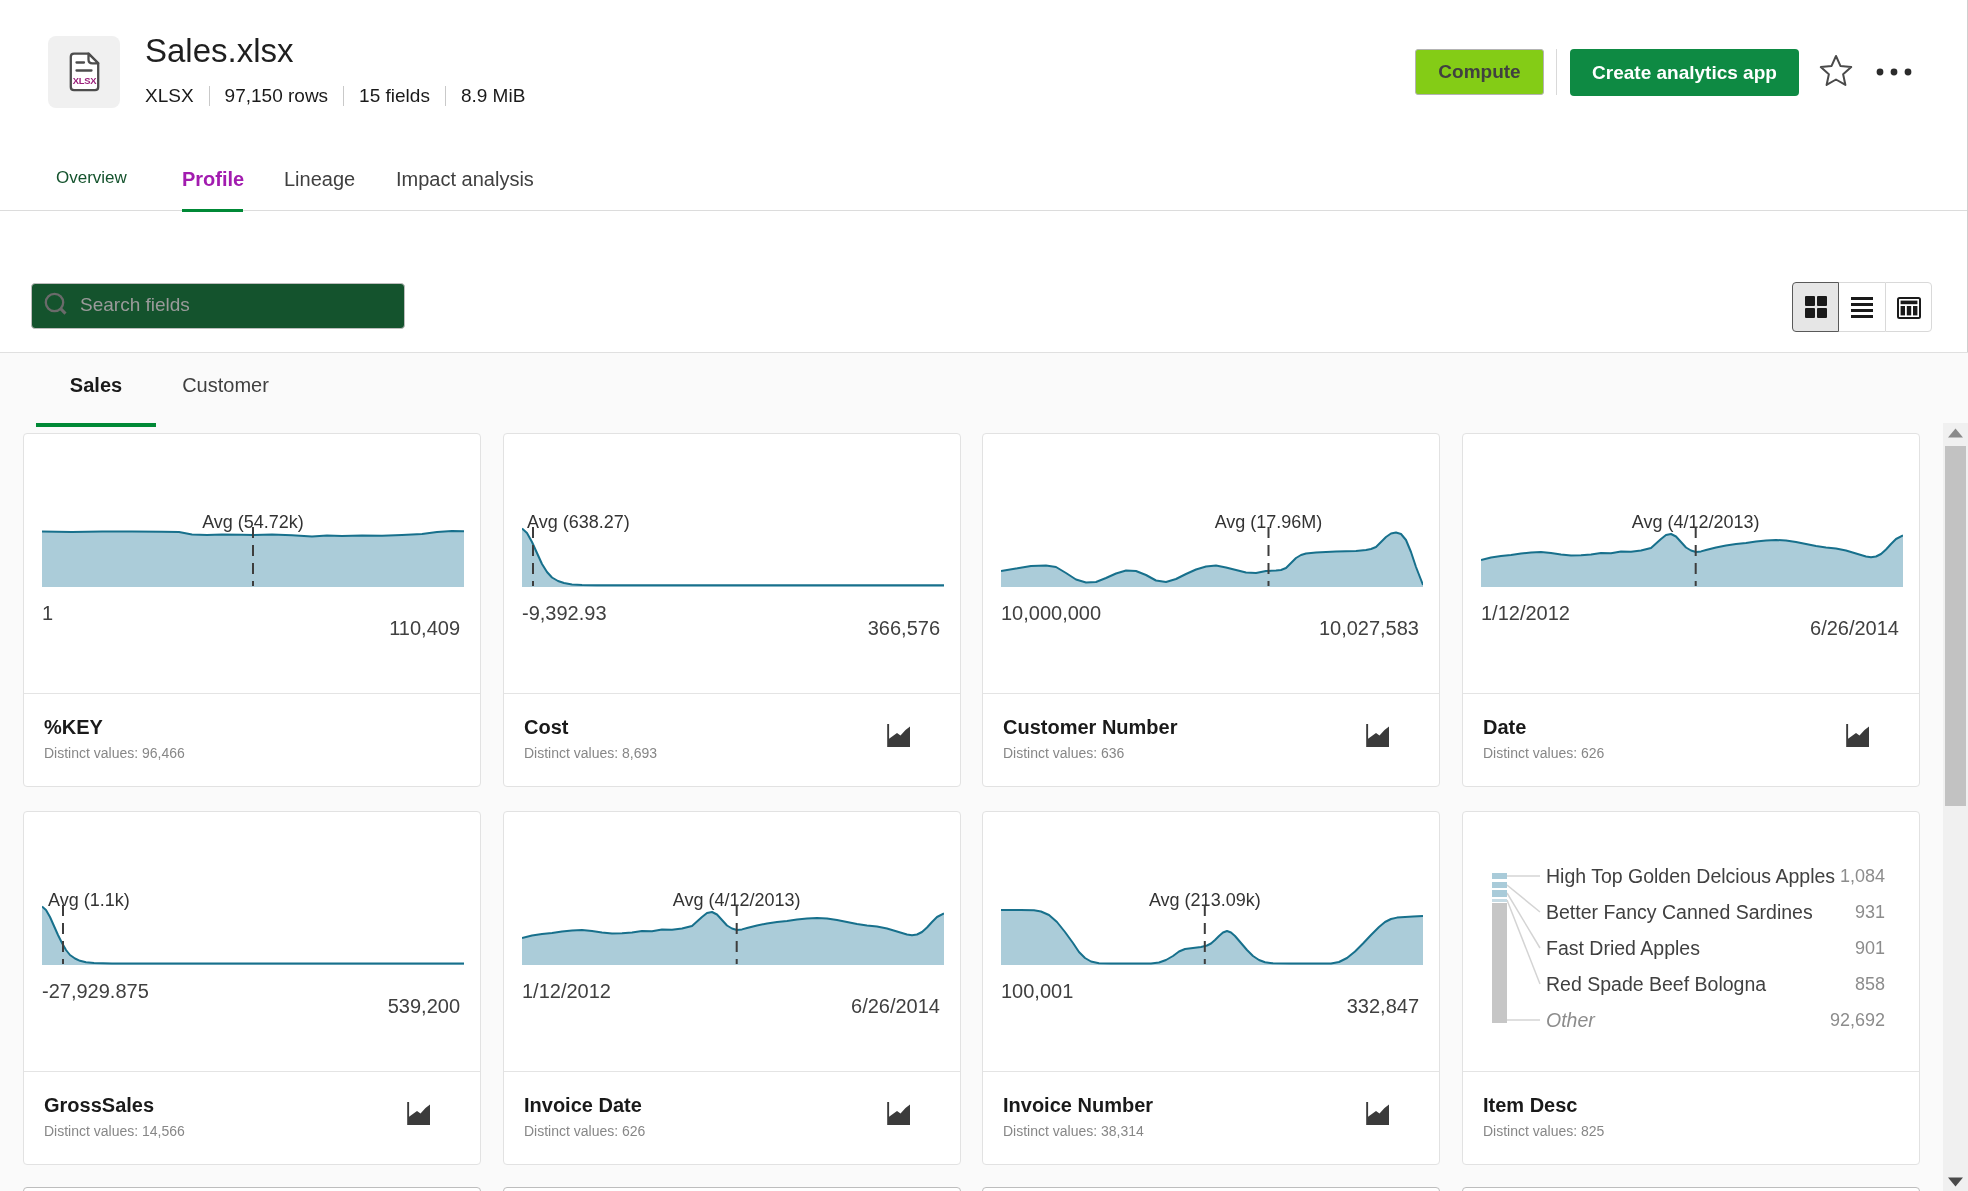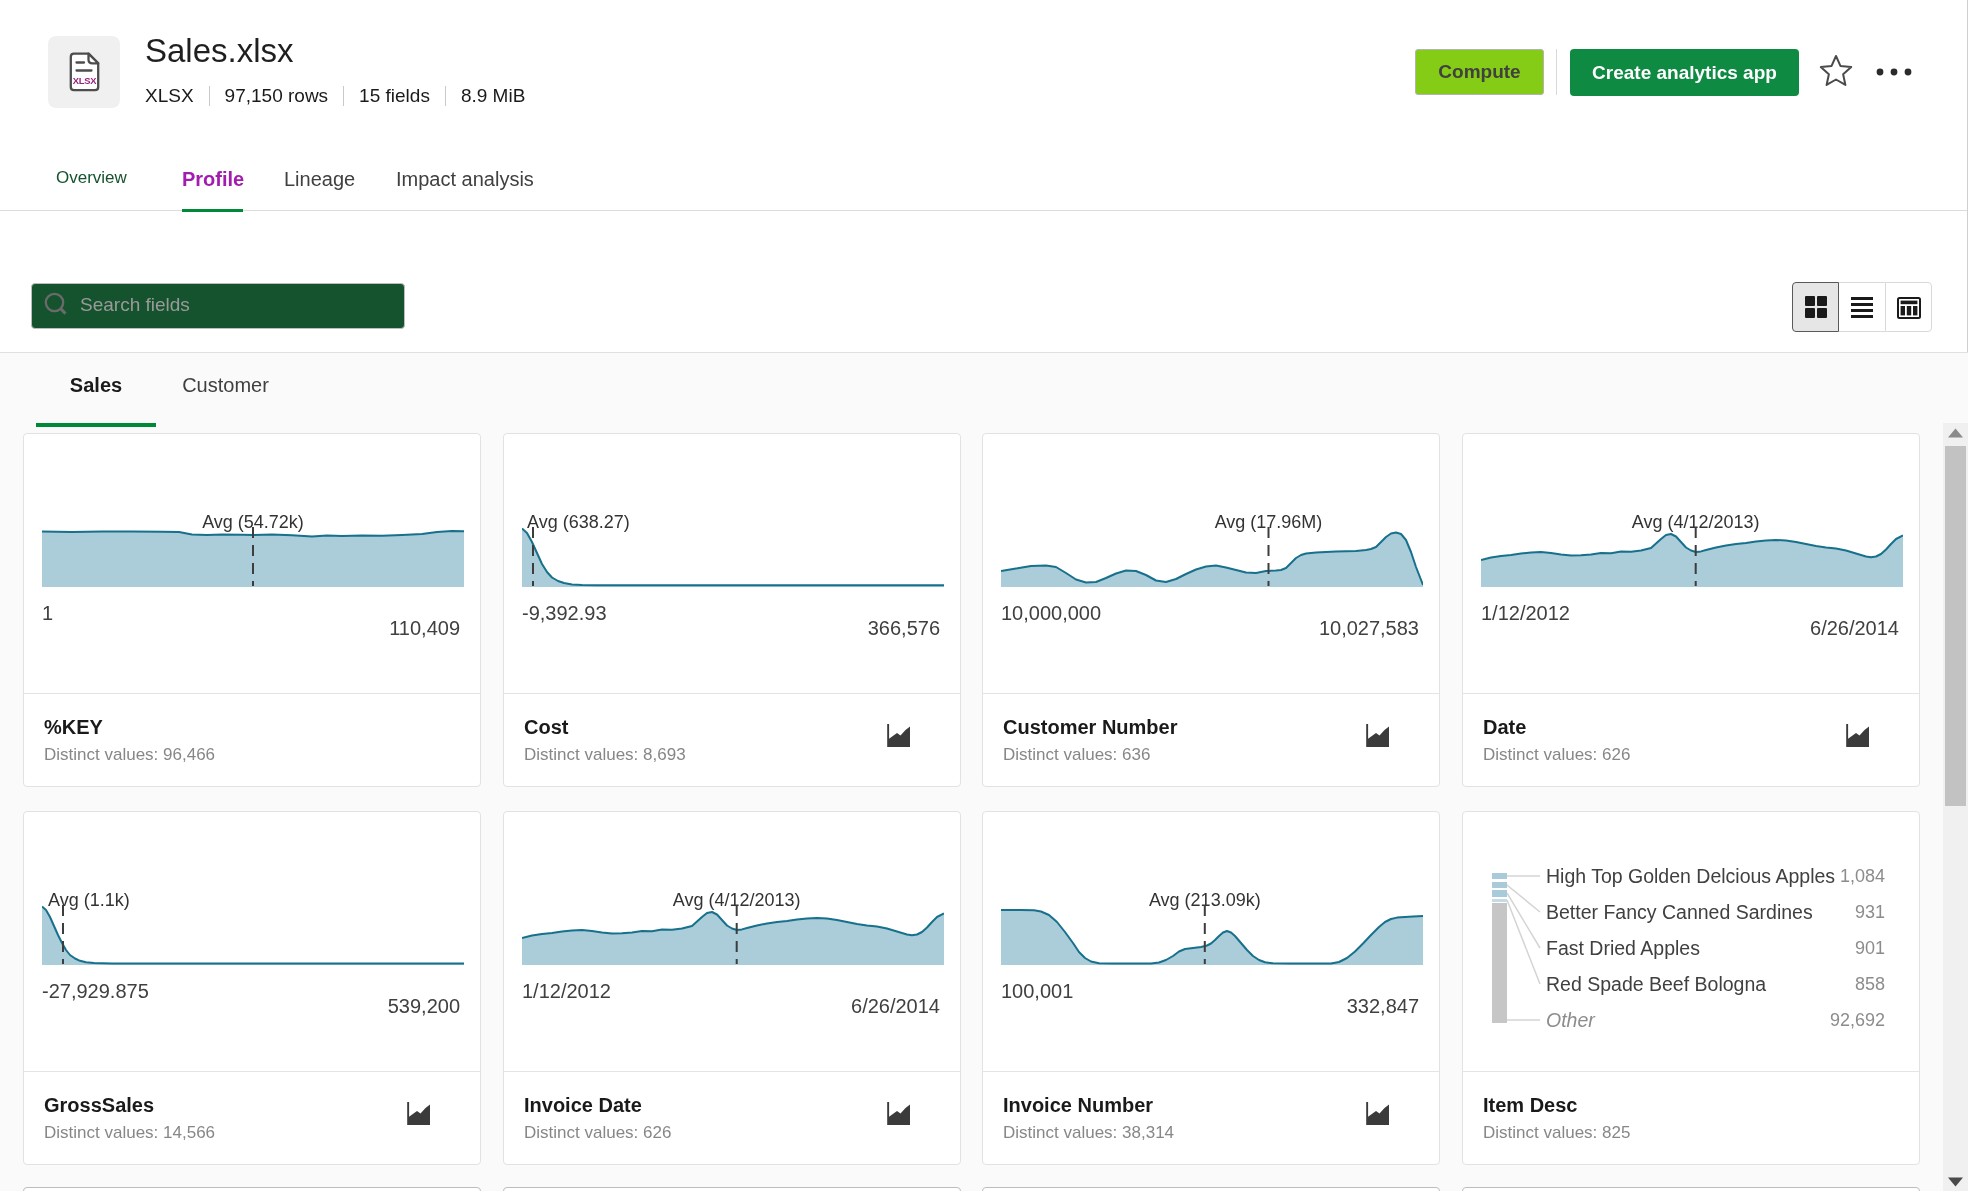--- a/index.html
+++ b/index.html
@@ -6,21 +6,21 @@
 html,body { width:1968px; height:1191px; overflow:hidden; }
 body { font-family:"Liberation Sans", sans-serif; background:#fff; position:relative; }
 .abs { position:absolute; }
 .card { position:absolute; width:458px; height:354px; background:#fff; border:1px solid #e2e2e2; border-radius:4px; }
 .card .avg { position:absolute; top:69px; font-size:18px; color:#333; white-space:nowrap;margin-top:9px; }
 .card .chart { position:absolute; left:18px; top:93px; }
 .card .mn { position:absolute; left:18px; top:168px; font-size:20px; color:#404040; }
 .card .mx { position:absolute; right:20px; top:168px; font-size:20px; color:#404040;margin-top:15px; }
 .card .cdiv { position:absolute; left:0; top:259px; width:100%; height:1px; background:#e4e4e4; }
 .card .fname { position:absolute; left:20px; top:282px; font-size:20px; font-weight:bold; color:#1a1a1a; }
-.card .fdist { position:absolute; left:20px; top:311px; font-size:17px; color:#878787; }
+.card .fdist { position:absolute; left:20px; top:311px; font-size:14px; color:#878787; }
 .card .ficon { position:absolute; right:48px; top:288px; }
 .card .ilab { position:absolute; left:83px; font-size:19.5px; color:#404040; white-space:nowrap; }
 .card .ival { position:absolute; right:34px; font-size:18px; color:#8c8c8c; }
 </style>
 </head>
 <body>
 
 <div class="abs" style="left:48px;top:36px;width:72px;height:72px;background:#f0f0f0;border-radius:8px">
   <svg style="position:absolute;left:19px;top:16px" width="35" height="40" viewBox="0 0 35 40">
     <path d="M21.5,1.6 H7 Q3.8,1.6 3.8,4.8 V35 Q3.8,38.2 7,38.2 H28 Q31.2,38.2 31.2,35 V11.3 Z" fill="#fff" stroke="#4d4d4d" stroke-width="2.3" stroke-linejoin="round"></path>

